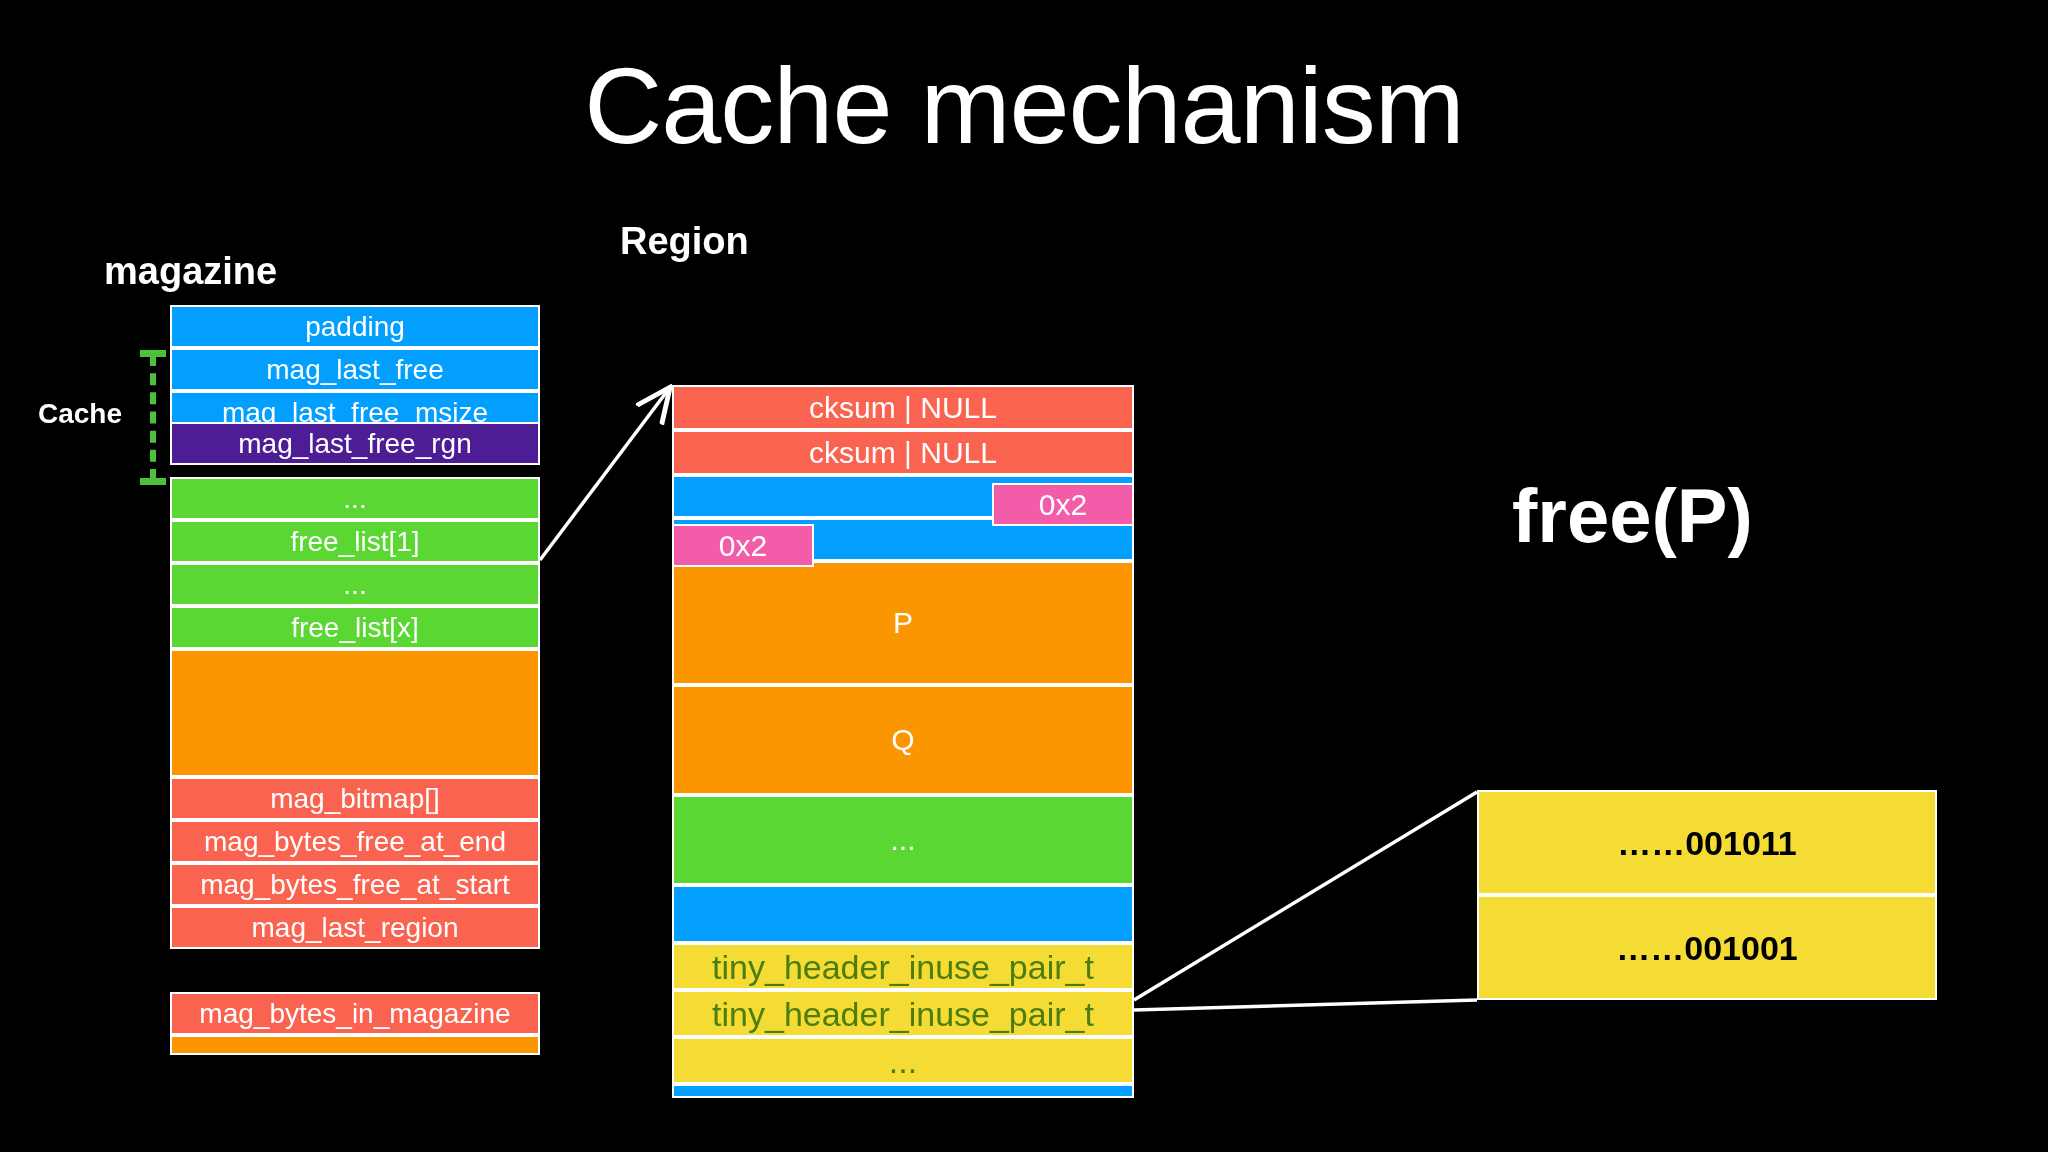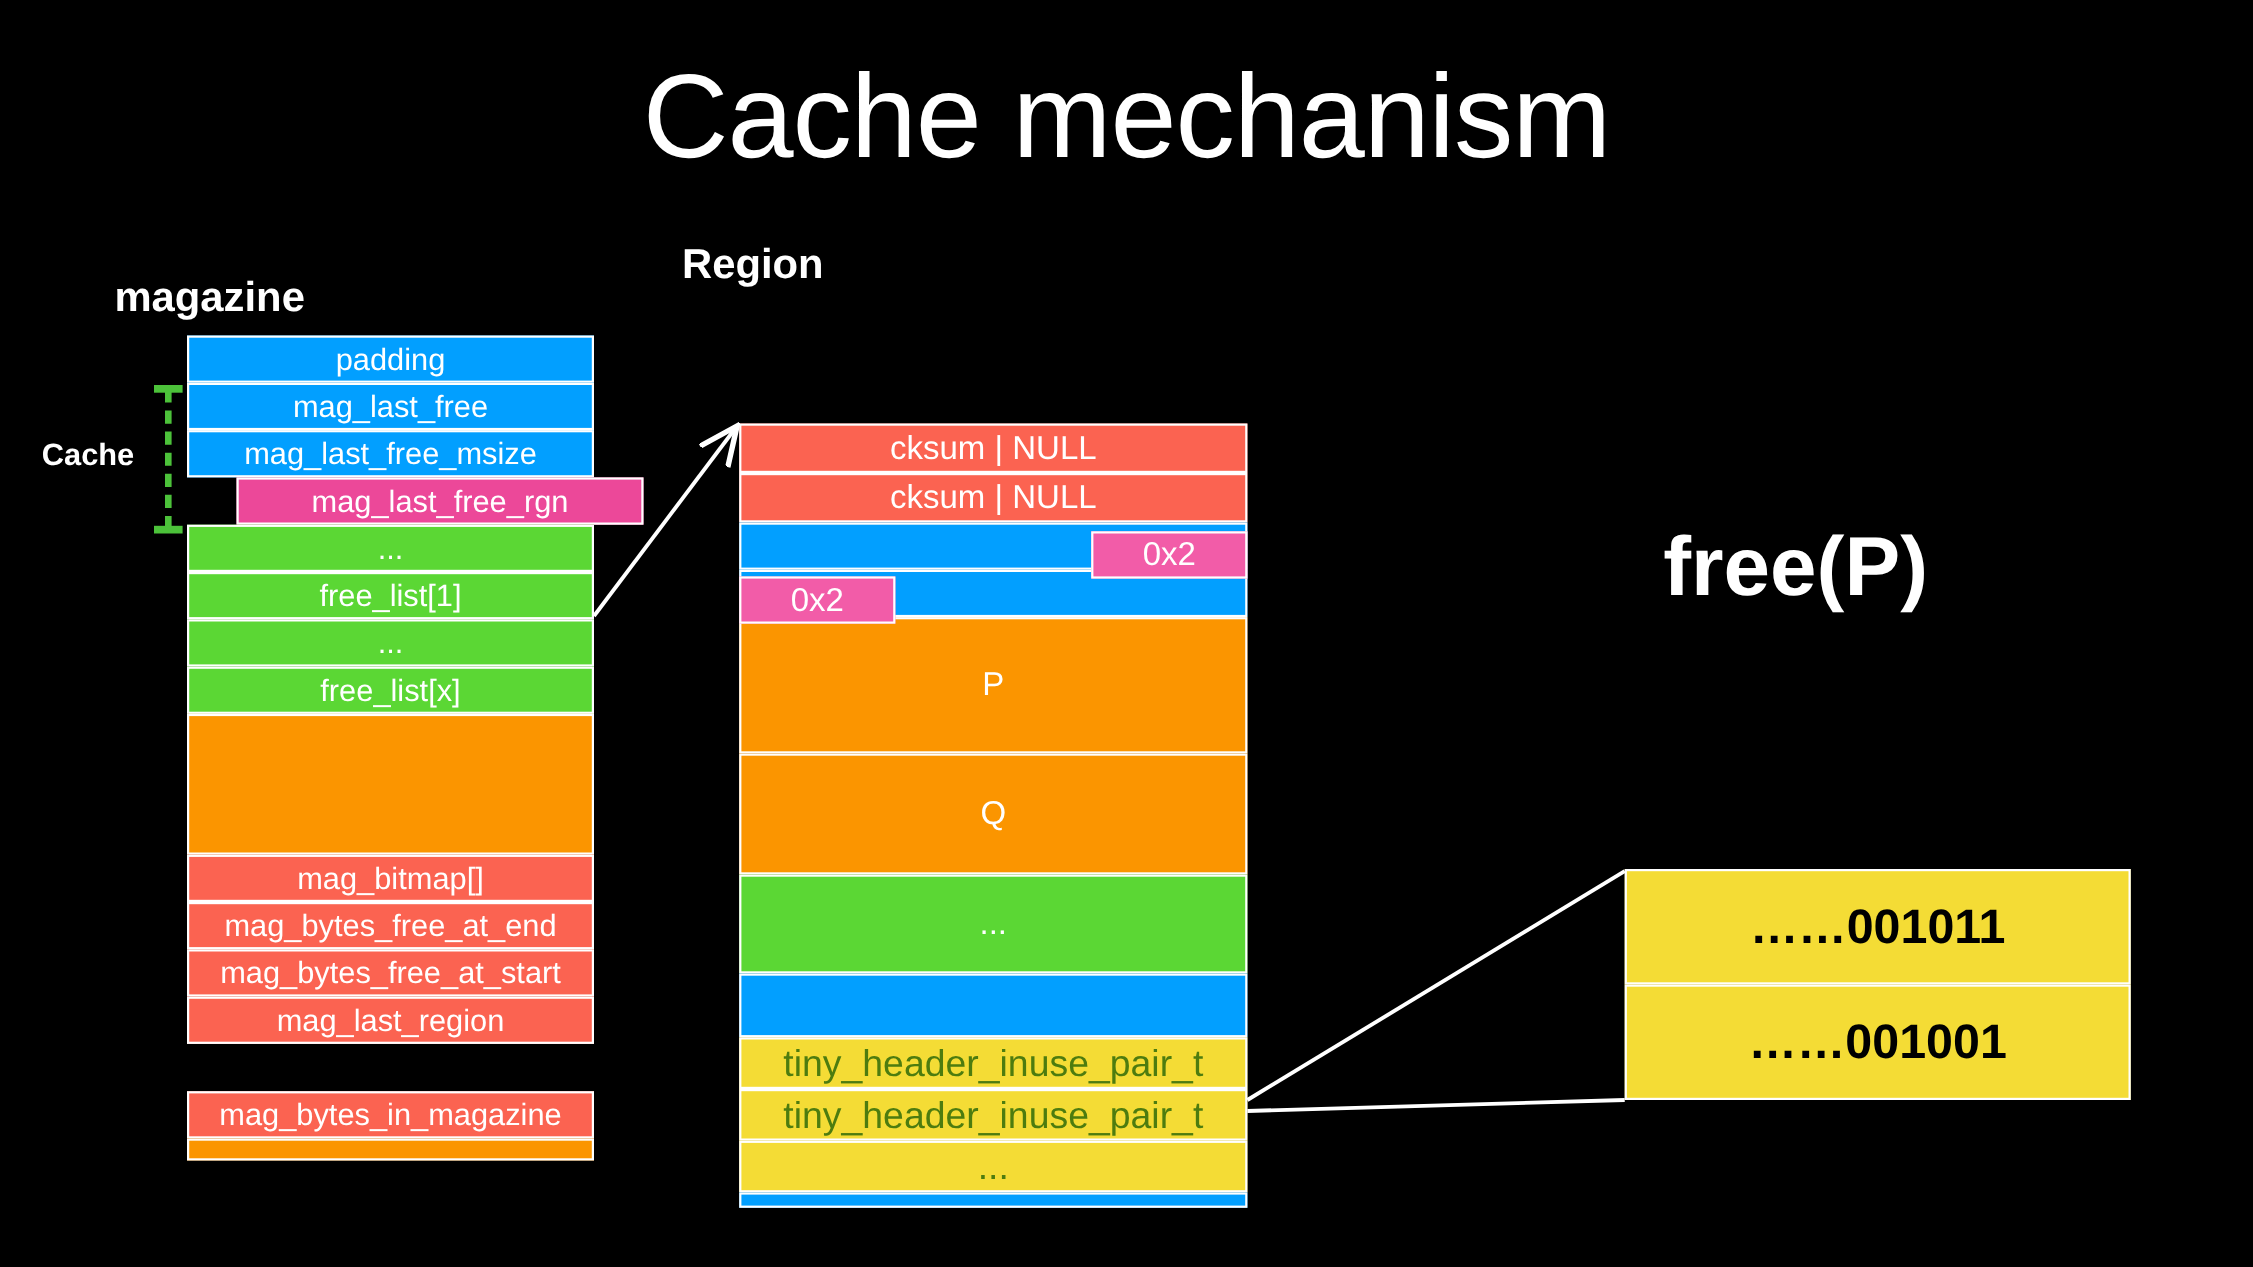--- a/index.html
+++ b/index.html
@@ -49,21 +49,21 @@
   #magazine-stack .cell { left:0; width:370px; }
 
   
   #region-stack { position:absolute; left:672px; top:287px; width:462px; }
   #region-stack .cell { left:0; width:462px; }
 
   
   #bitmap-box { position:absolute; left:1477px; top:790px; width:460px; }
   #bitmap-box .cell {
     left:0; width:460px; color:#000;
-    font-size:44px; font-weight:bold;
+    font-size:34px; font-weight:bold;
     border:2px solid #fff;
   }
 
   
   #cache-bracket { position:absolute; left:140px; top:350px; width:26px; height:135px; }
   #cache-bracket .stem {
     position:absolute; left:10px; top:4px; width:0; height:127px;
     border-left:6px dashed #4CC23A;
   }
   #cache-bracket .cap {
@@ -101,21 +101,21 @@
   <div id="magazine-stack" style="height: 750px;">
       <div class="cell" style="top: 0px; height: 43px; background: rgb(2, 159, 255);">
         <span>padding</span>
       </div>
       <div class="cell" style="top: 43px; height: 43px; background: rgb(2, 159, 255);">
         <span>mag_last_free</span>
       </div>
       <div class="cell" style="top: 86px; height: 43px; background: rgb(2, 159, 255);">
         <span>mag_last_free_msize</span>
       </div>
-      <div class="cell" style="top: 129px; height: 43px; background: #ec4899; margin-left: 45px;">
+      <div class="cell" style="top: 117px; height: 43px; background: #4c1d95;">
         <span>mag_last_free_rgn</span>
       </div>
       <div class="cell" style="top: 172px; height: 43px; background: rgb(91, 215, 52);">
         <span>...</span>
       </div>
       <div class="cell" style="top: 215px; height: 43px; background: rgb(91, 215, 52);">
         <span>free_list[1]</span>
       </div>
       <div class="cell" style="top: 258px; height: 43px; background: rgb(91, 215, 52);">
         <span>...</span>

